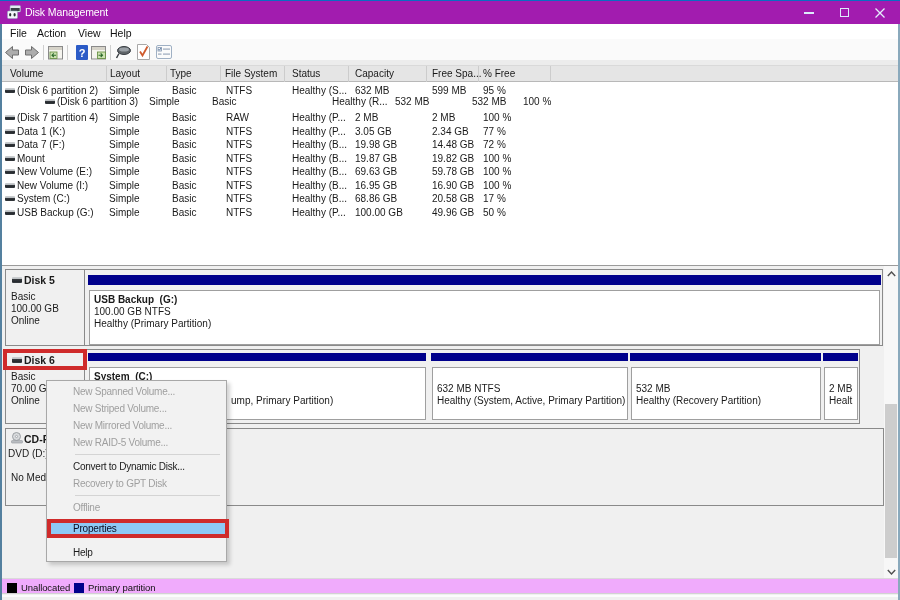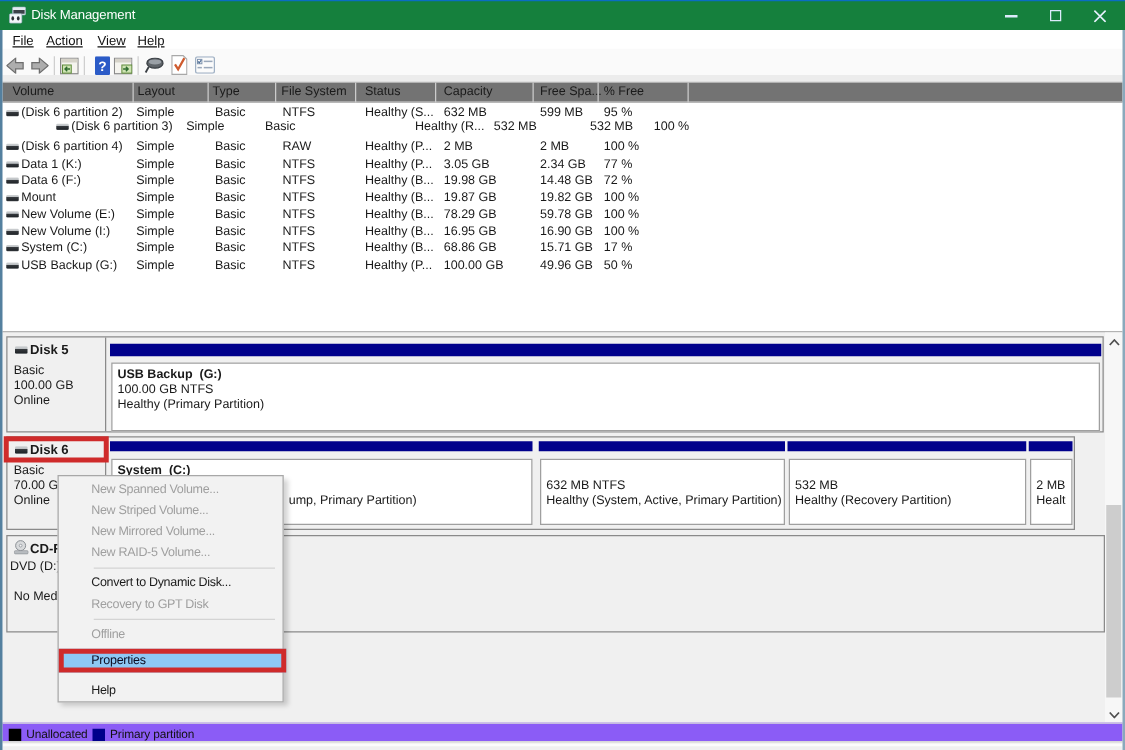--- a/index.html
+++ b/index.html
@@ -5,32 +5,32 @@
 html,body{margin:0;padding:0;width:900px;height:600px;overflow:hidden;
   font-family:"Liberation Sans",sans-serif;background:#fff;}
 *{box-sizing:border-box;}
 .abs{position:absolute;}
 #win{position:absolute;left:0;top:0;width:900px;height:600px;}
 #bleft{position:absolute;left:0;top:24px;width:2px;height:576px;background:#54809f;z-index:50;}
 #bright{position:absolute;left:898px;top:24px;width:2px;height:576px;background:#8aa9bc;z-index:50;}
 #bstrip{position:absolute;left:2px;top:593px;width:896px;height:7px;background:#f0f0f0;border-top:1px solid #d2d2d2;z-index:40;}
 #bstrip div{position:absolute;left:0;top:1px;width:896px;height:2px;background:#fcfcfc;}
 
-#titlebar{position:absolute;left:0;top:0;width:900px;height:24px;background:#15803d;}
+#titlebar{position:absolute;left:0;top:0;width:900px;height:24px;background:#a21caf;}
 #titlebar .title{position:absolute;left:25px;top:6px;color:#fff;font-size:10.5px;letter-spacing:-0.1px;}
 
 #menubar{position:absolute;left:2px;top:24px;width:896px;height:15px;background:#fff;font-size:10.5px;color:#111;}
-#menubar span{position:absolute;top:3px;text-decoration:underline;}
+#menubar span{position:absolute;top:3px;}
 
 #toolbar{position:absolute;left:2px;top:39px;width:896px;height:21px;background:#fafafa;}
 #toolbar .sep{position:absolute;top:6px;width:1px;height:15px;background:#cfcfcf;}
 #tbstrip{position:absolute;left:2px;top:60px;width:896px;height:6px;background:#ececec;border-bottom:1px solid #d9d9d9;}
 
 #listview{position:absolute;left:2px;top:66px;width:896px;height:199px;background:#fff;font-size:10px;color:#1a1a1a;}
-#lvheader{position:absolute;left:0;top:0;width:896px;height:16px;background:#737373;border-bottom:1px solid #b8b8b8;}
+#lvheader{position:absolute;left:0;top:0;width:896px;height:16px;background:#e5e5e5;border-bottom:1px solid #b8b8b8;}
 #lvheader span{position:absolute;top:2px;}
 #lvheader i{position:absolute;top:0;width:1px;height:16px;background:#cccccc;font-style:normal;}
 .lrow{position:absolute;left:0;width:896px;height:14px;}
 .lrow span{position:absolute;top:1px;white-space:nowrap;}
 .dico{position:absolute;left:3px;top:4px;width:10px;height:5px;border-radius:1px;
   background:linear-gradient(#cfd2d4 0%,#babec1 35%,#35393d 40%,#23272b 85%,#4b5054 100%);}
 .c1{left:107px;}.c2{left:170px;}.c3{left:224px;}.c4{left:290px;}.c5{left:353px;}.c6{left:430px;}.c7{left:481px;}
 .cv{left:15px;}
 
 #divider{position:absolute;left:2px;top:265px;width:896px;height:1px;background:#9b9b9b;}
@@ -46,21 +46,21 @@
   background:linear-gradient(#cfd2d4 0%,#babec1 35%,#35393d 40%,#23272b 85%,#4b5054 100%);}
 .pstrip{position:absolute;background:#00008b;height:9px;}
 .pbody{position:absolute;background:#fff;border:1px solid #9f9f9f;font-size:10px;color:#1a1a1a;}
 .pbody .t1{position:absolute;left:4px;top:3px;font-weight:bold;white-space:nowrap;}
 .pbody .t2{position:absolute;left:4px;top:15px;white-space:nowrap;}
 .pbody .t3{position:absolute;left:4px;top:27px;white-space:nowrap;}
 
 #sbar{position:absolute;left:882px;top:0;width:14px;height:312px;background:#f7f7f7;}
 #sbthumb{position:absolute;left:1px;top:138px;width:12px;height:154px;background:#cdcdcd;}
 
-#statusbar{position:absolute;left:2px;top:578px;width:896px;height:15px;background:#8b5cf6;border-top:1px solid #dadada;font-size:9.5px;letter-spacing:-0.1px;color:#111;}
+#statusbar{position:absolute;left:2px;top:578px;width:896px;height:15px;background:#f0abfc;border-top:1px solid #dadada;font-size:9.5px;letter-spacing:-0.1px;color:#111;}
 #statusbar .sq{position:absolute;top:4px;width:10px;height:10px;}
 #statusbar span{position:absolute;top:2.5px;}
 
 #cmenu{position:absolute;left:46px;top:380px;width:181px;height:182px;background:#f2f2f2;
   border:1px solid #a8a8a8;box-shadow:3px 3px 4px rgba(0,0,0,0.18);font-size:10px;letter-spacing:-0.25px;}
 #cmenu .mi{position:absolute;left:1px;width:179px;height:17px;line-height:17px;padding-left:25px;color:#1b1b1b;}
 #cmenu .dis{color:#9f9f9f;}
 #cmenu .msep{position:absolute;left:28px;width:145px;height:1px;background:#d4d4d4;}
 #mhl{position:absolute;left:47px;top:519px;width:182px;height:19px;background:#8ec9f5;border:4px solid #cf2b2b;}
 #mhltext{position:absolute;left:73px;top:523px;font-size:10px;letter-spacing:-0.2px;color:#0b0b20;}
@@ -180,21 +180,21 @@
         <span class="c1">Simple</span>
         <span class="c2">Basic</span>
         <span class="c3"></span>
         <span class="c4">Healthy (R...</span>
         <span class="c5">532 MB</span>
         <span class="c6">532 MB</span>
         <span class="c7">100 %</span>
       </div>
   <div class="lrow" style="top:45px;">
         <div class="dico"></div>
-        <span class="cv">(Disk 6 partition 4)</span>
+        <span class="cv">(Disk 7 partition 4)</span>
         <span class="c1">Simple</span>
         <span class="c2">Basic</span>
         <span class="c3">RAW</span>
         <span class="c4">Healthy (P...</span>
         <span class="c5">2 MB</span>
         <span class="c6">2 MB</span>
         <span class="c7">100 %</span>
       </div>
   <div class="lrow" style="top:58.5px;">
         <div class="dico"></div>
@@ -202,21 +202,21 @@
         <span class="c1">Simple</span>
         <span class="c2">Basic</span>
         <span class="c3">NTFS</span>
         <span class="c4">Healthy (P...</span>
         <span class="c5">3.05 GB</span>
         <span class="c6">2.34 GB</span>
         <span class="c7">77 %</span>
       </div>
   <div class="lrow" style="top:72px;">
         <div class="dico"></div>
-        <span class="cv">Data 6 (F:)</span>
+        <span class="cv">Data 7 (F:)</span>
         <span class="c1">Simple</span>
         <span class="c2">Basic</span>
         <span class="c3">NTFS</span>
         <span class="c4">Healthy (B...</span>
         <span class="c5">19.98 GB</span>
         <span class="c6">14.48 GB</span>
         <span class="c7">72 %</span>
       </div>
   <div class="lrow" style="top:85.5px;">
         <div class="dico"></div>
@@ -229,21 +229,21 @@
         <span class="c6">19.82 GB</span>
         <span class="c7">100 %</span>
       </div>
   <div class="lrow" style="top:99px;">
         <div class="dico"></div>
         <span class="cv">New Volume (E:)</span>
         <span class="c1">Simple</span>
         <span class="c2">Basic</span>
         <span class="c3">NTFS</span>
         <span class="c4">Healthy (B...</span>
-        <span class="c5">78.29 GB</span>
+        <span class="c5">69.63 GB</span>
         <span class="c6">59.78 GB</span>
         <span class="c7">100 %</span>
       </div>
   <div class="lrow" style="top:112.5px;">
         <div class="dico"></div>
         <span class="cv">New Volume (I:)</span>
         <span class="c1">Simple</span>
         <span class="c2">Basic</span>
         <span class="c3">NTFS</span>
         <span class="c4">Healthy (B...</span>
@@ -252,21 +252,21 @@
         <span class="c7">100 %</span>
       </div>
   <div class="lrow" style="top:126px;">
         <div class="dico"></div>
         <span class="cv">System (C:)</span>
         <span class="c1">Simple</span>
         <span class="c2">Basic</span>
         <span class="c3">NTFS</span>
         <span class="c4">Healthy (B...</span>
         <span class="c5">68.86 GB</span>
-        <span class="c6">15.71 GB</span>
+        <span class="c6">20.58 GB</span>
         <span class="c7">17 %</span>
       </div>
   <div class="lrow" style="top:139.5px;">
         <div class="dico"></div>
         <span class="cv">USB Backup (G:)</span>
         <span class="c1">Simple</span>
         <span class="c2">Basic</span>
         <span class="c3">NTFS</span>
         <span class="c4">Healthy (P...</span>
         <span class="c5">100.00 GB</span>

